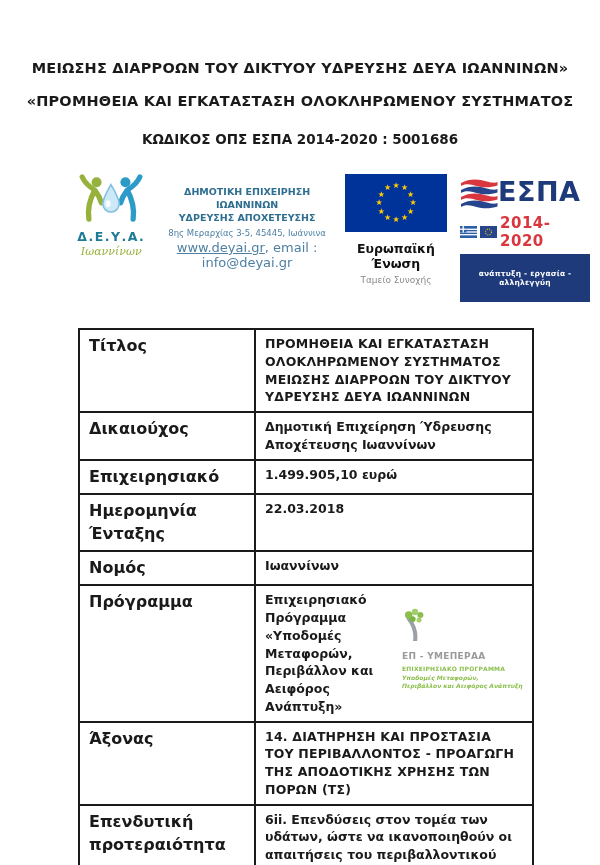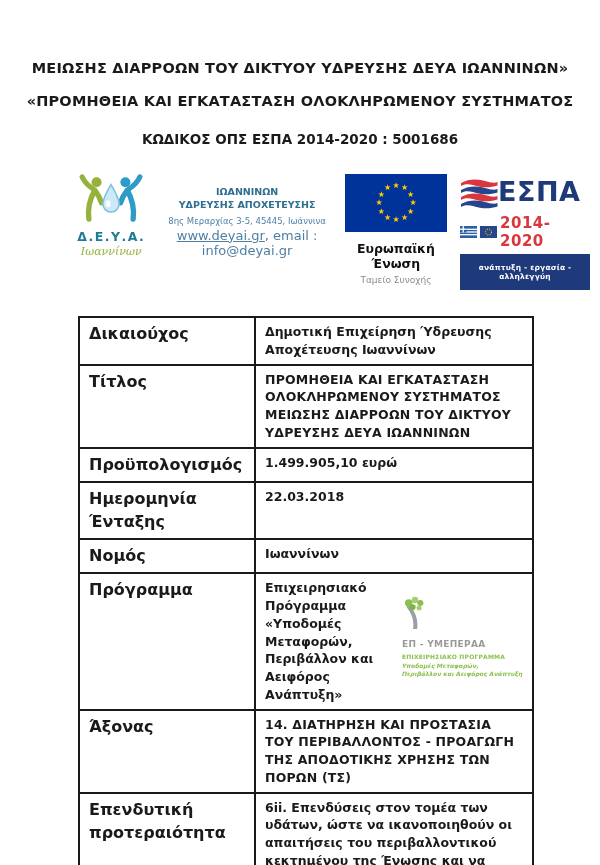--- a/index.html
+++ b/index.html
@@ -61,21 +61,21 @@
   .espa-top { display: flex; align-items: flex-start; }
   .espa-name {
     font-weight: bold; font-size: 27px; line-height: 30px;
     color: #1e3a7b; letter-spacing: 0.5px;
   }
   .espa-mid { display: flex; align-items: center; gap: 3px; margin-top: 1px; }
   .espa-period { font-weight: bold; font-size: 15px; color: #d9363e; letter-spacing: 0.5px; }
   .espa-banner {
     margin-top: 4px; background: #1e3a7b; color: #ffffff;
     font-size: 7.5px; font-weight: bold; text-align: center;
-    padding: 9px 2px; letter-spacing: 0.2px;
+    padding: 15px 2px; letter-spacing: 0.2px;
   }
 
   
   .info-table {
     width: 456px;
     margin: 26px 0 0 78px;
     border: 2px solid #1a1a1a;
   }
   .t-row { display: flex; border-top: 2px solid #1a1a1a; }
   .t-row:first-child { border-top: none; }
@@ -140,20 +140,21 @@
         <path d="M38 11 C33 20 29.5 25.5 29.5 31 a8.5 8.5 0 0 0 17 0 C46.5 25.5 43 20 38 11 Z" fill="#cde8f6" stroke="#7fbfdf" stroke-width="1.6"></path>
         <ellipse cx="35" cy="31" rx="2.6" ry="3.6" fill="#ffffff" opacity="0.9"></ellipse>
       </svg>
     </span>
     <div class="deyai-acronym">Δ.Ε.Υ.Α.</div>
     <div class="deyai-city">Ιωαννίνων</div>
   </div>
 
   <div class="company-block">
     <div class="company-name">
+      <div>ΔΗΜΟΤΙΚΗ ΕΠΙΧΕΙΡΗΣΗ</div>
       <div>ΙΩΑΝΝΙΝΩΝ</div>
       <div>ΥΔΡΕΥΣΗΣ ΑΠΟΧΕΤΕΥΣΗΣ</div>
     </div>
     <div class="company-addr">8ης Μεραρχίας 3-5, 45445, Ιωάννινα</div>
     <div class="company-contact">
       <span class="site">www.deyai.gr</span><span>, email : info@deyai.gr</span>
     </div>
   </div>
 
   <div class="eu-block">
@@ -214,31 +215,31 @@
       </span>
       <span class="espa-period">2014-2020</span>
     </div>
     <div class="espa-banner">ανάπτυξη - εργασία - αλληλεγγύη</div>
   </div>
 </div>
 
 <div class="info-table">
 
   <div class="t-row">
+    <div class="t-label">Τίτλος</div>
+    <div class="t-value upper">ΠΡΟΜΗΘΕΙΑ ΚΑΙ ΕΓΚΑΤΑΣΤΑΣΗ ΟΛΟΚΛΗΡΩΜΕΝΟΥ ΣΥΣΤΗΜΑΤΟΣ ΜΕΙΩΣΗΣ ΔΙΑΡΡΟΩΝ ΤΟΥ ΔΙΚΤΥΟΥ ΥΔΡΕΥΣΗΣ ΔΕΥΑ ΙΩΑΝΝΙΝΩΝ</div>
+  </div>
+
+  <div class="t-row">
     <div class="t-label">Δικαιούχος</div>
     <div class="t-value">Δημοτική Επιχείρηση Ύδρευσης Αποχέτευσης Ιωαννίνων</div>
   </div>
 
   <div class="t-row">
-    <div class="t-label">Τίτλος</div>
-    <div class="t-value upper">ΠΡΟΜΗΘΕΙΑ ΚΑΙ ΕΓΚΑΤΑΣΤΑΣΗ ΟΛΟΚΛΗΡΩΜΕΝΟΥ ΣΥΣΤΗΜΑΤΟΣ ΜΕΙΩΣΗΣ ΔΙΑΡΡΟΩΝ ΤΟΥ ΔΙΚΤΥΟΥ ΥΔΡΕΥΣΗΣ ΔΕΥΑ ΙΩΑΝΝΙΝΩΝ</div>
-  </div>
-
-  <div class="t-row">
-    <div class="t-label">Προϋπολογισμός</div>
+    <div class="t-label">Επιχειρησιακό</div>
     <div class="t-value">1.499.905,10 ευρώ</div>
   </div>
 
   <div class="t-row">
     <div class="t-label">Ημερομηνία Ένταξης</div>
     <div class="t-value">22.03.2018</div>
   </div>
 
   <div class="t-row">
     <div class="t-label">Νομός</div>

